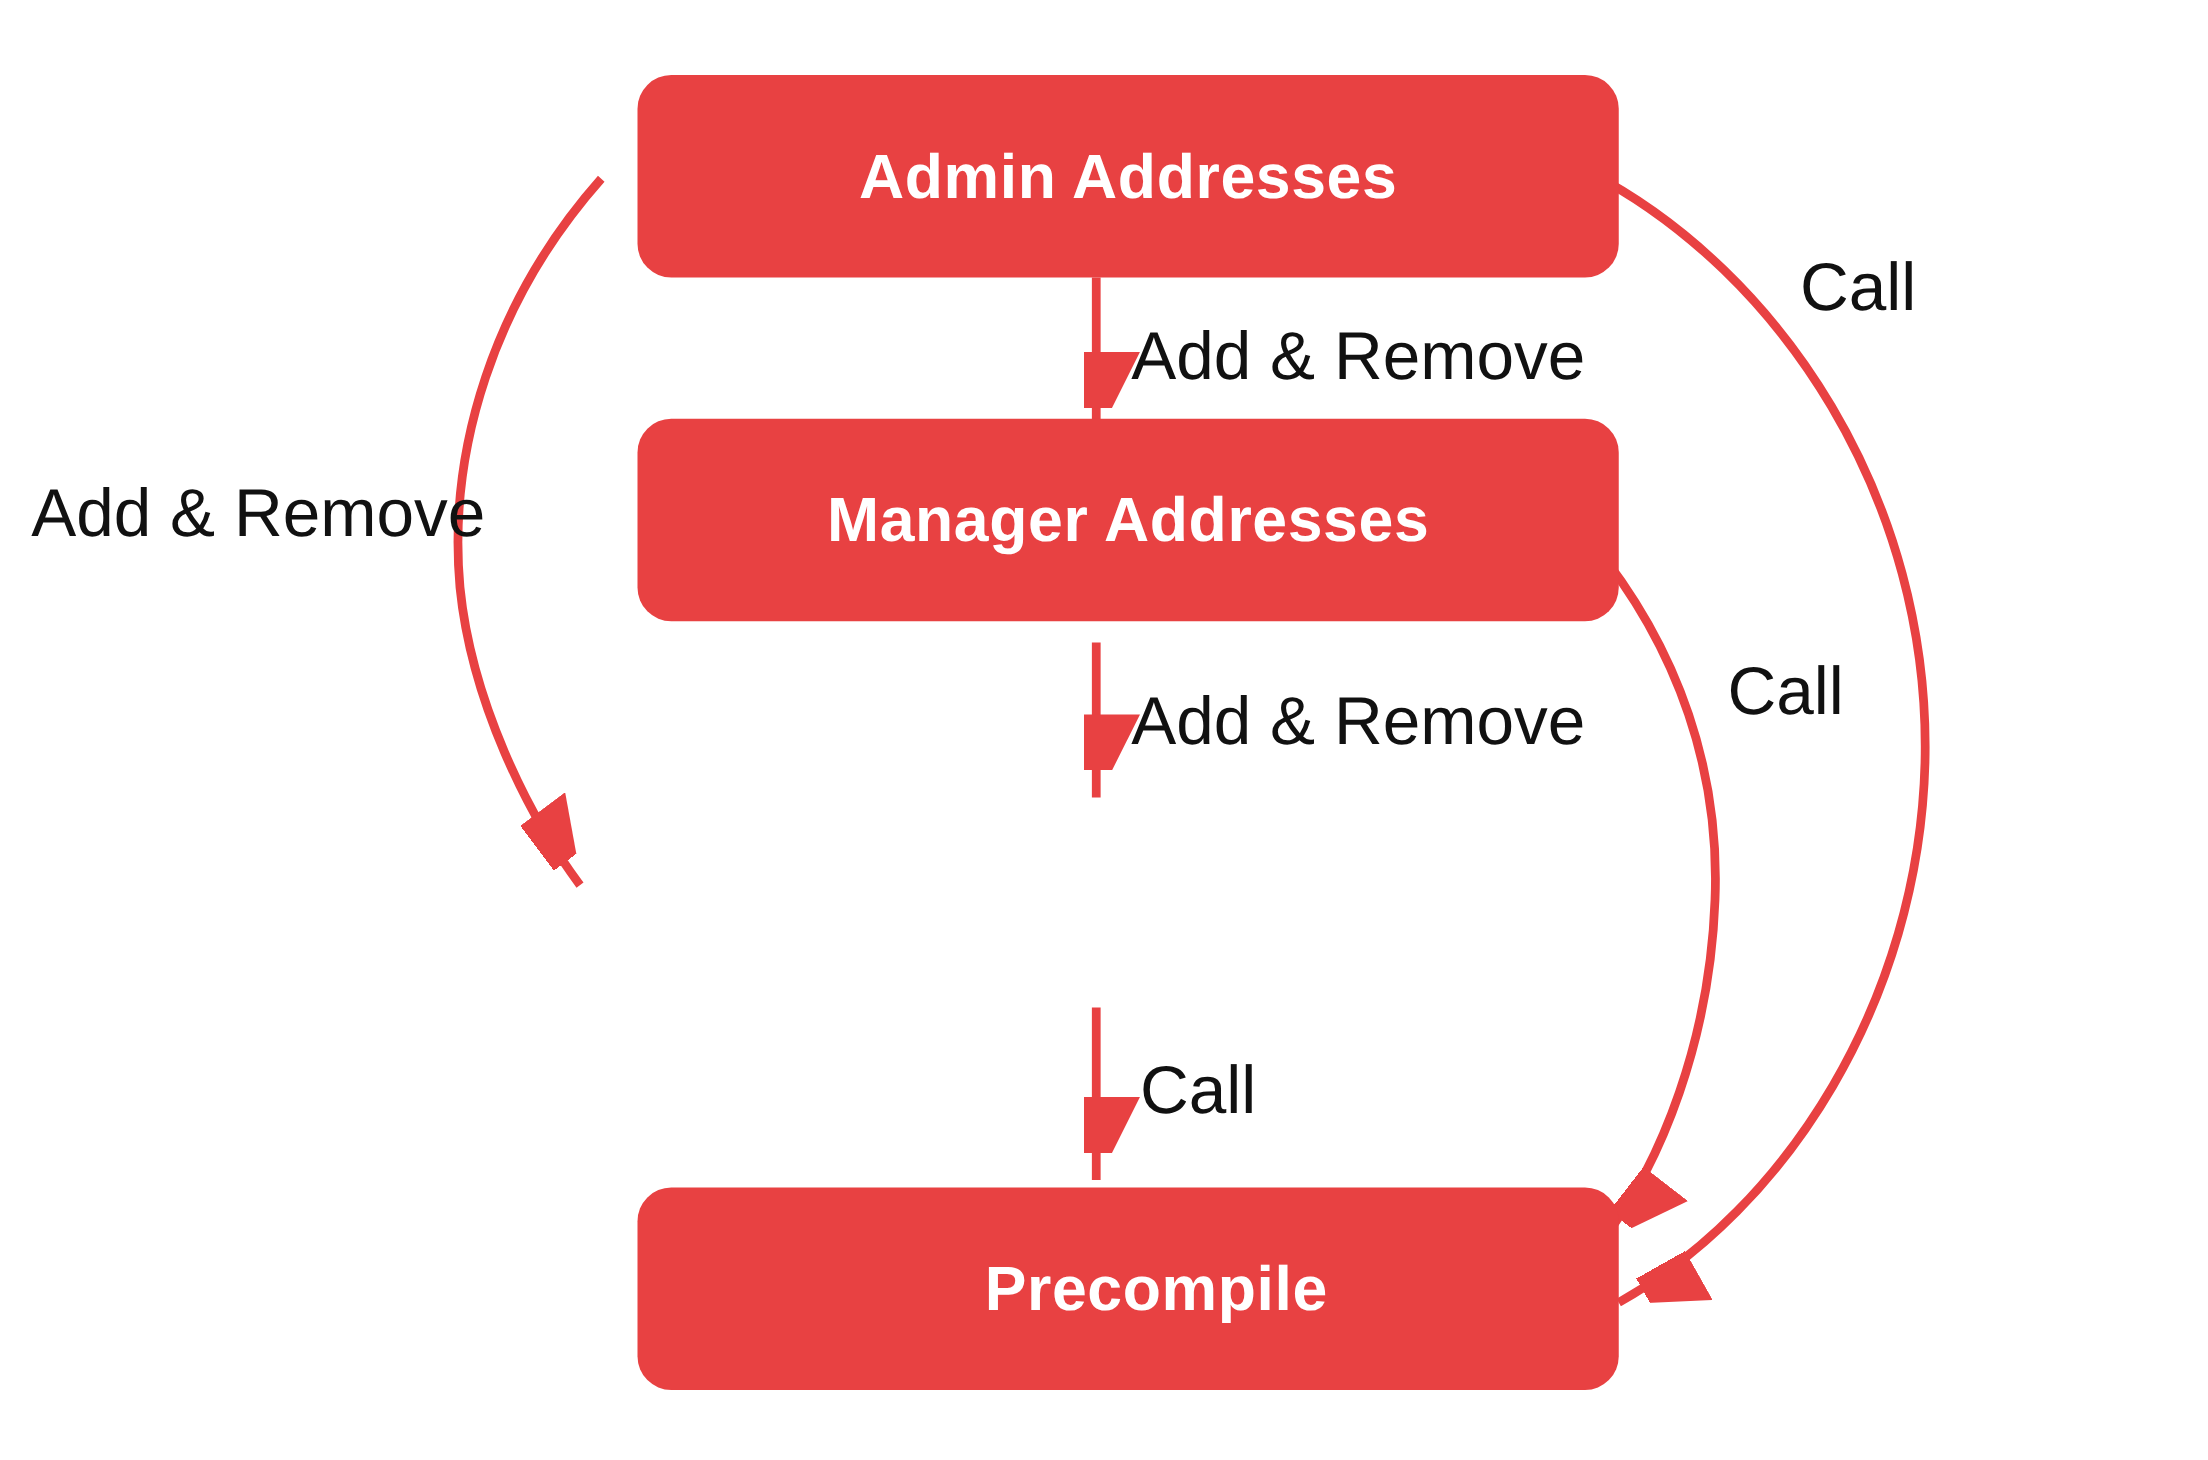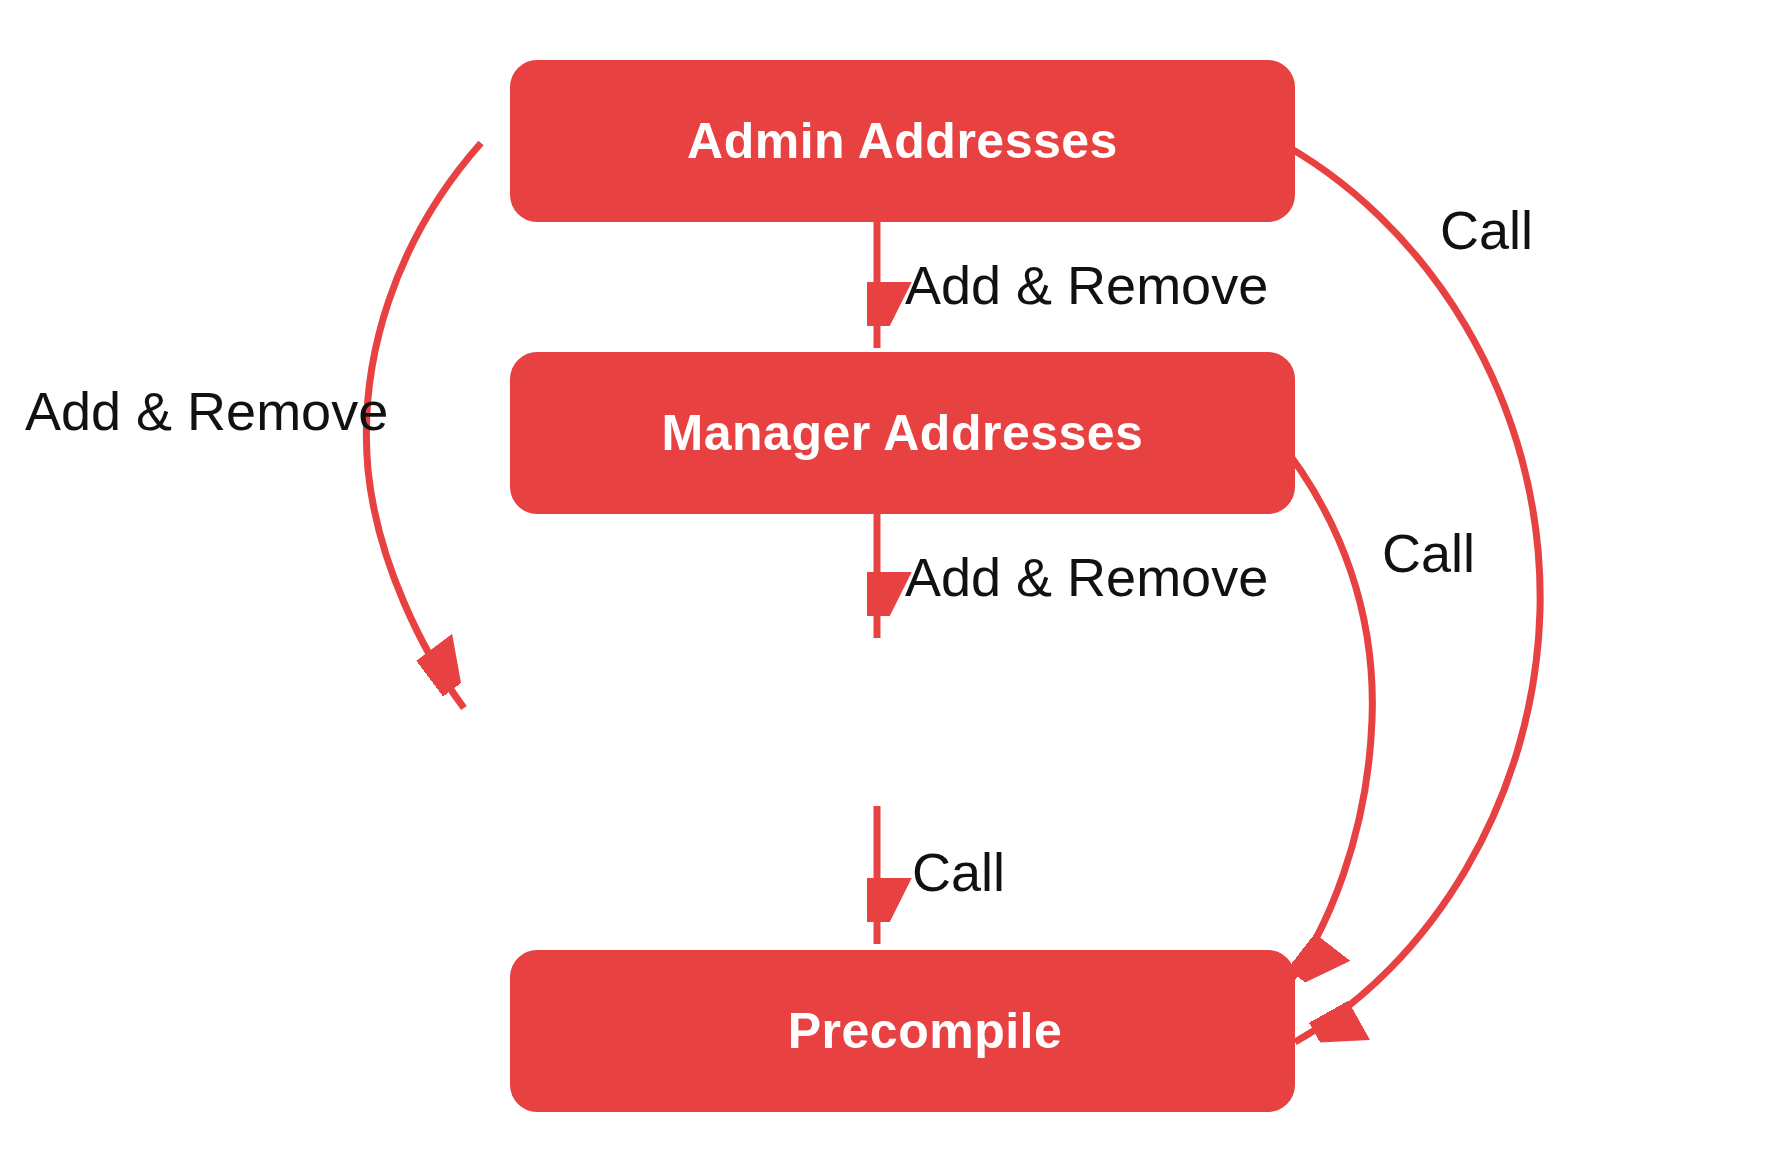--- a/index.html
+++ b/index.html
@@ -47,21 +47,21 @@
     margin-left: 25px;
   }
   .node-label {
     color: var(--node-text);
     font-weight: bold;
     font-size: 50px;
     letter-spacing: 0.5px;
     white-space: nowrap;
   }
   #node-admin      { top: 60px; }
-  #node-manager    { top: 352px; text-align: center; }
+  #node-manager    { top: 335px; text-align: center; }
   #node-enabled    { top: 644px; }
   #node-precompile { top: 950px; padding-left: 45px; }
   .edge-label {
     position: absolute;
     transform: translateY(-50%);
     color: var(--ink);
     font-size: 54px;
     white-space: nowrap;
   }
   #lbl-add-remove-1 { left: 905px;  top: 285px; }

